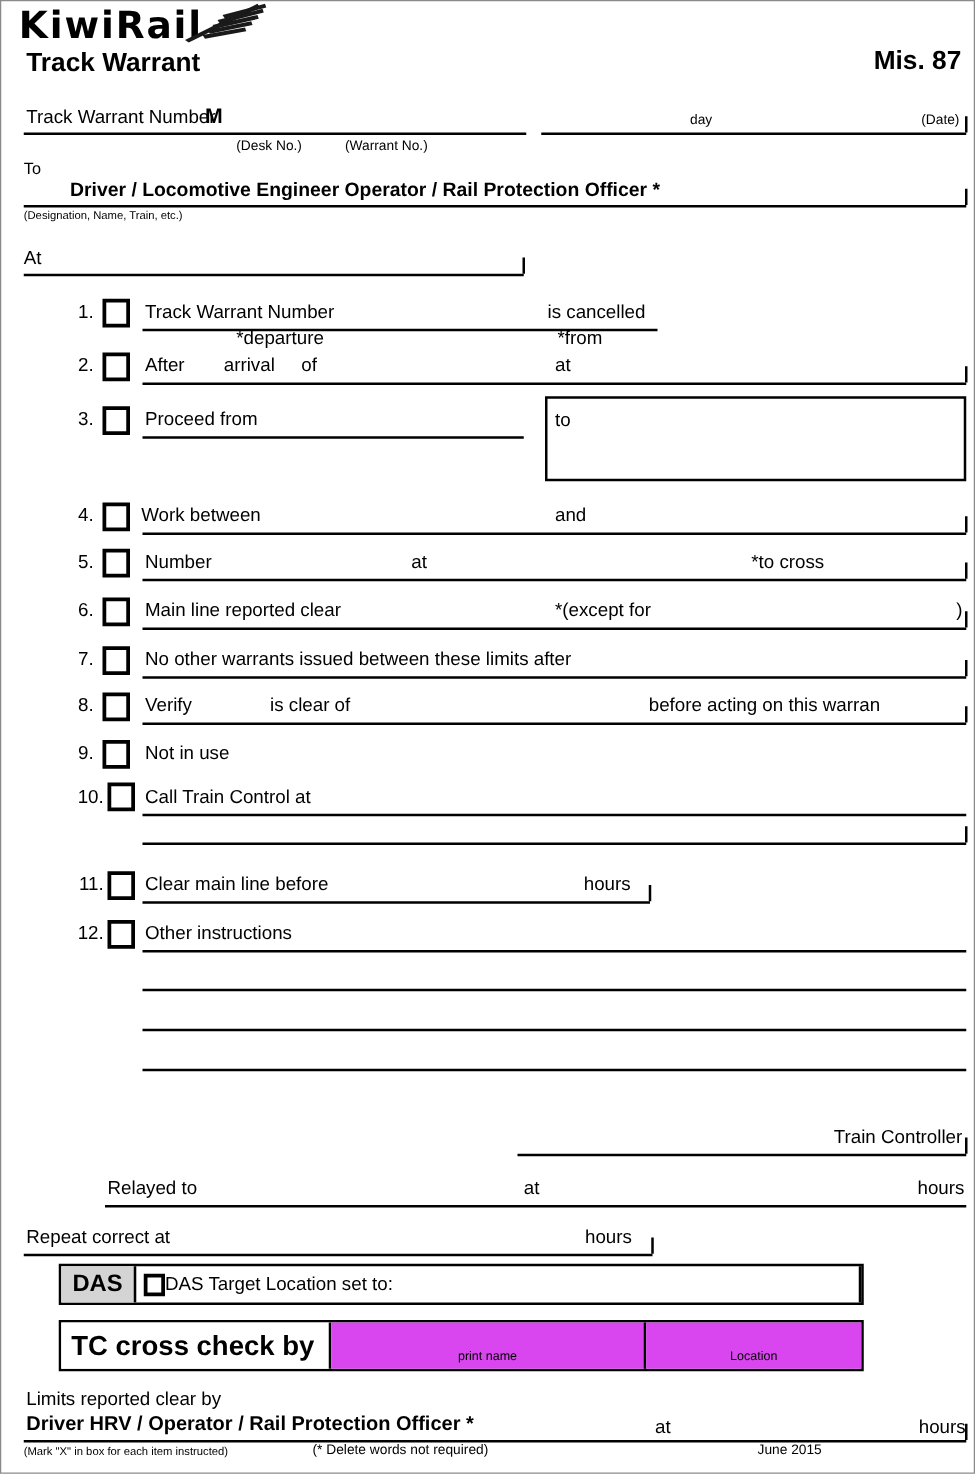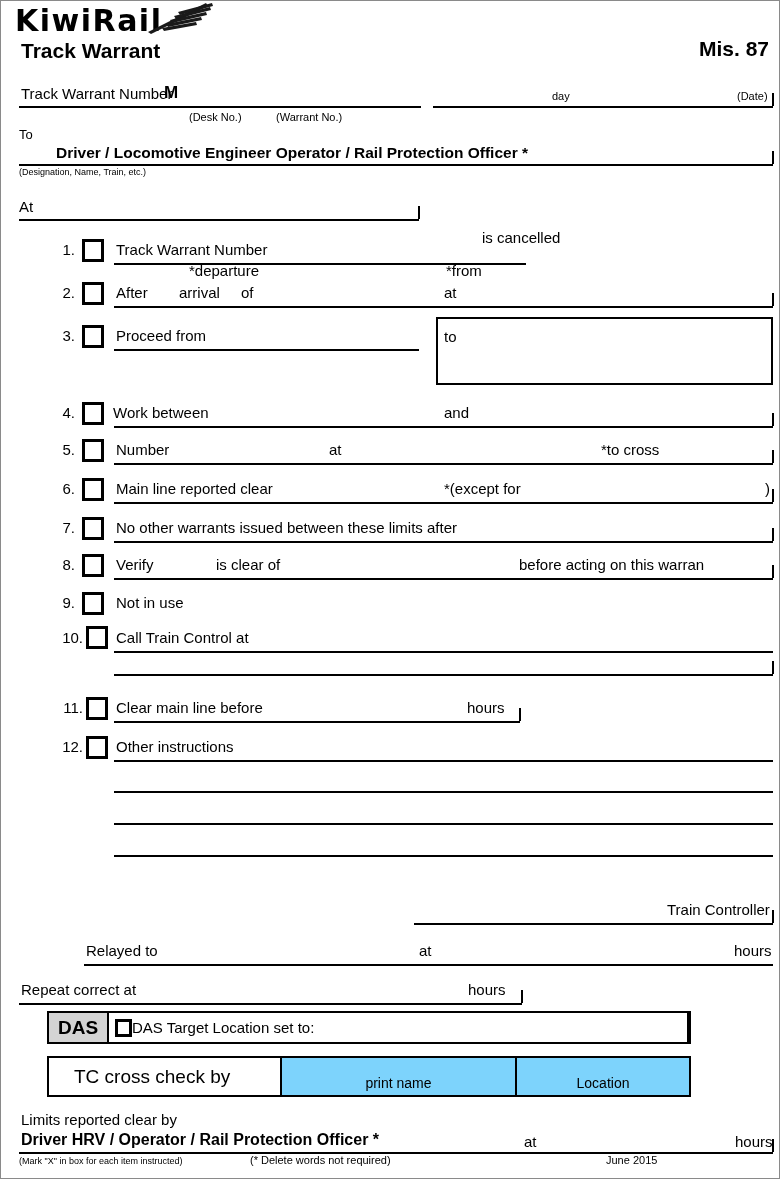--- a/index.html
+++ b/index.html
@@ -32,24 +32,24 @@
   
   .das-wrap{border:2.5px solid #000;box-sizing:border-box;display:flex;height:33px;background:#fff;}
   .das-tag{width:58px;background:#d4d4d4;border-right:2.5px solid #000;
            display:flex;align-items:center;justify-content:center;
            font-size:19px;font-weight:bold;}
   .das-mid{flex:1;display:flex;align-items:center;padding-left:6px;
            border-right:2.5px solid #000;}
   .das-right{width:186px;display:flex;align-items:center;padding-left:10px;gap:9px;}
   .cb-sm{width:11px;height:12px;border:3px solid #000;background:#fff;flex:none;}
   .tc-wrap{border:2.5px solid #000;box-sizing:border-box;display:flex;height:41px;background:#fff;}
-  .tc-tag{width:206px;display:flex;align-items:center;padding-left:25px;
-          font-size:19px;font-weight:normal;border-right:2.5px solid #000;background:#fff;}
-  .tc-cell{background:#7dd3fc;display:flex;align-items:flex-end;justify-content:center;
-           padding-bottom:4px;font-size:14px;}
+  .tc-tag{width:206px;display:flex;align-items:center;padding-left:8px;
+          font-size:22px;font-weight:bold;border-right:2.5px solid #000;background:#fff;}
+  .tc-cell{background:#d946ef;display:flex;align-items:flex-end;justify-content:center;
+           padding-bottom:4px;font-size:10px;}
   .tc-cell.mid{flex:1;border-right:2.5px solid #000;}
   .tc-cell.ini{width:172px;}
 </style>
 </head>
 <body>
 
 <div class="page">
 
   <div class="abs logo-text">KiwiRail</div>
   <svg class="abs fern" viewBox="0 0 70 34">
@@ -85,21 +85,21 @@
   <div class="abs lbl-xs" style="left:18px;top:166px;">(Designation, Name, Train, etc.)</div>
 
   <div class="abs lbl" style="left:18px;top:197px;">At</div>
   <div class="abs rule" style="left:18px;top:218px;width:400px;">
     <span class="tick"></span>
   </div>
 
   <div class="abs num" style="left:48px;top:240px;">1.</div>
   <div class="abs cb" style="left:81px;top:238px;"></div>
   <div class="abs lbl" style="left:115px;top:240px;">Track Warrant Number</div>
-  <div class="abs lbl" style="left:437px;top:228px;margin-left:44px;">is cancelled</div>
+  <div class="abs lbl" style="left:437px;top:240px;">is cancelled</div>
   <div class="abs rule" style="left:113px;top:262px;width:412px;"></div>
   <div class="abs lbl" style="left:188px;top:261px;">*departure</div>
   <div class="abs lbl" style="left:445px;top:261px;">*from</div>
 
   <div class="abs num" style="left:48px;top:283px;">2.</div>
   <div class="abs cb" style="left:81px;top:281px;"></div>
   <div class="abs lbl" style="left:115px;top:283px;">After</div>
   <div class="abs lbl" style="left:178px;top:283px;">arrival</div>
   <div class="abs lbl" style="left:240px;top:283px;">of</div>
   <div class="abs lbl" style="left:443px;top:283px;">at</div>

